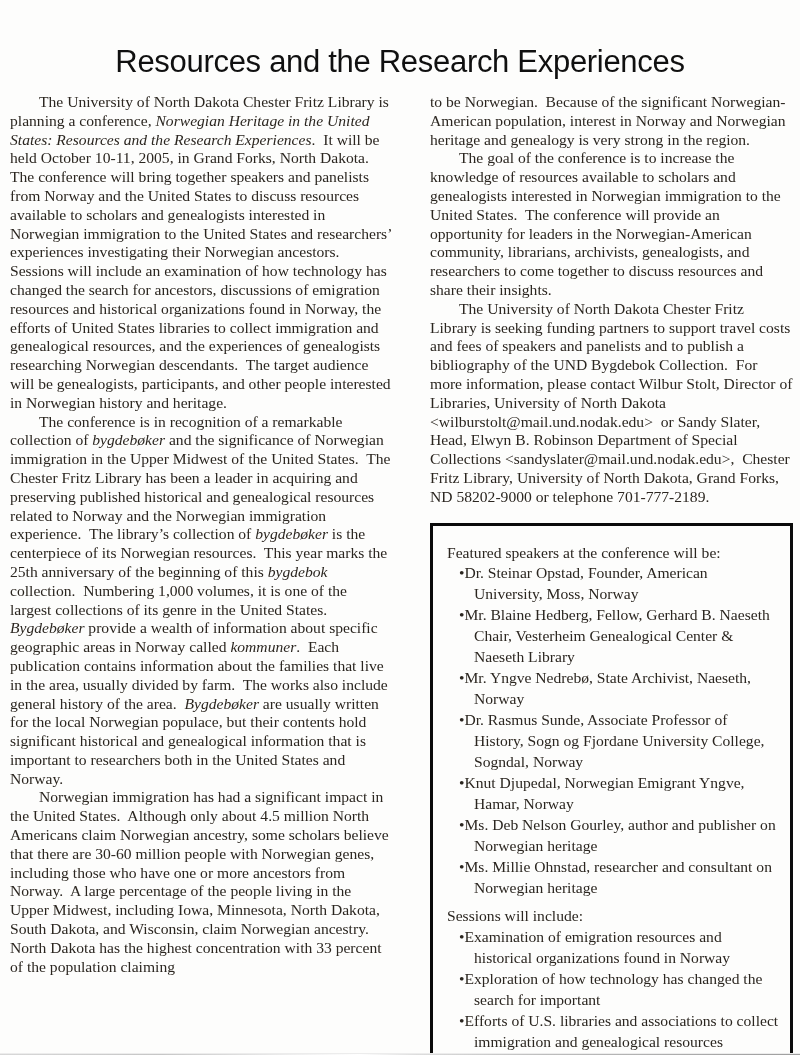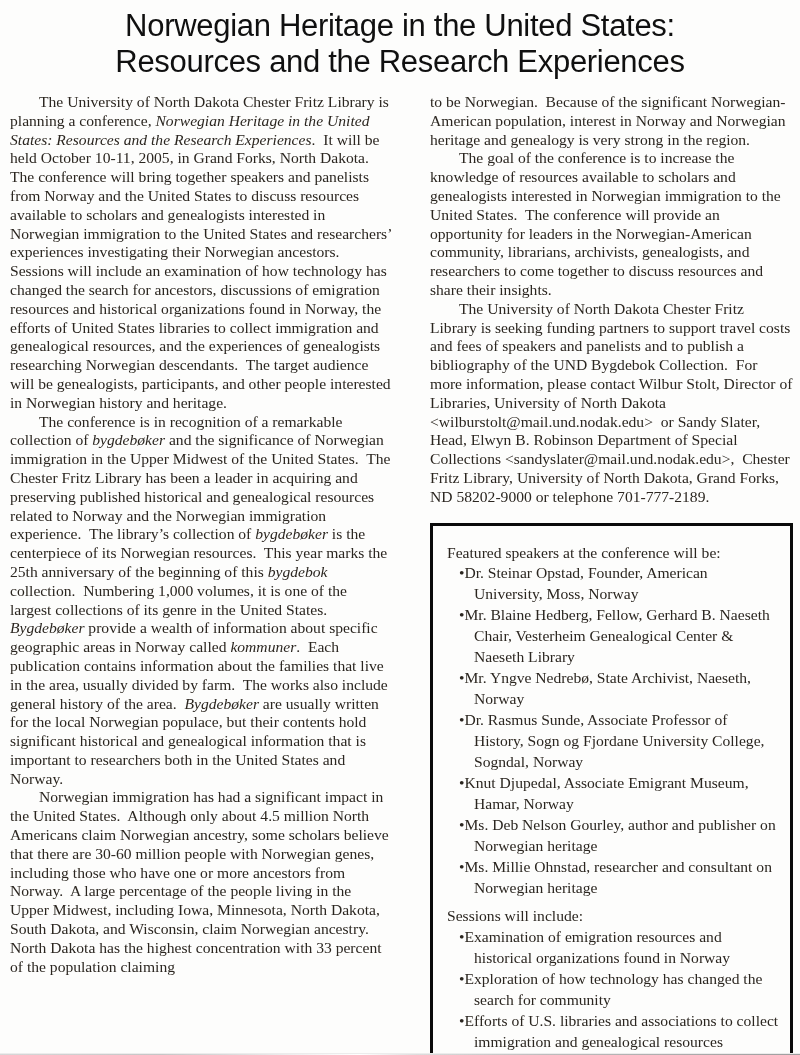--- a/index.html
+++ b/index.html
@@ -70,21 +70,21 @@
       #d8d8d8 0%, #c6c6c6 20%, #ededed 36%, #ffffff 45%,
       #dddddd 52%, #bdbdbd 68%, #a9a9a9 88%, #9f9f9f 100%);
     border-top: 1px solid #ececec;
   }
 </style>
 </head>
 <body>
 
 <div class="page">
 
-  <h1 class="title"><span>Norwegian Heritage in the United States:</span><br><span>Resources and the Research Experiences</span></h1>
+  <h1 class="title"><br><span>Resources and the Research Experiences</span></h1>
 
   <div class="columns">
 
     <div class="col col-left">
       <p class="para indent">The University of North Dakota Chester Fritz Library is planning a conference, <i>Norwegian Heritage in the United States: Resources and the Research Experiences</i>.  It will be held October 10-11, 2005, in Grand Forks, North Dakota.   The conference will bring together speakers and panelists from Norway and the United States to discuss resources available to scholars and genealogists interested in Norwegian immigration to the United States and researchers’ experiences investigating their Norwegian ancestors.  Sessions will include an examination of how technology has changed the search for ancestors, discussions of emigration resources and historical organizations found in Norway, the efforts of United States libraries to collect immigration and genealogical resources, and the experiences of genealogists researching Norwegian descendants.  The target audience will be genealogists, participants, and other people interested in Norwegian history and heritage.</p>
       <p class="para indent">The conference is in recognition of a remarkable collection of <i>bygdebøker</i> and the significance of Norwegian immigration in the Upper Midwest of the United States.  The Chester Fritz Library has been a leader in acquiring and preserving published historical and genealogical resources related to Norway and the Norwegian immigration experience.  The library’s collection of <i>bygdebøker</i> is the centerpiece of its Norwegian resources.  This year marks the 25th anniversary of the beginning of this <i>bygdebok</i> collection.  Numbering 1,000 volumes, it is one of the largest collections of its genre in the United States.  <i>Bygdebøker</i> provide a wealth of information about specific geographic areas in Norway called <i>kommuner</i>.  Each publication contains information about the families that live in the area, usually divided by farm.  The works also include general history of the area.  <i>Bygdebøker</i> are usually written for the local Norwegian populace, but their contents hold significant historical and genealogical information that is important to researchers both in the United States and Norway.</p>
       <p class="para indent">Norwegian immigration has had a significant impact in the United States.  Although only about 4.5 million North Americans claim Norwegian ancestry, some scholars believe that there are 30-60 million people with Norwegian genes, including those who have one or more ancestors from Norway.  A large percentage of the people living in the Upper Midwest, including Iowa, Minnesota, North Dakota, South Dakota, and Wisconsin, claim Norwegian ancestry.  North Dakota has the highest concentration with 33 percent of the population claiming</p>
     </div>
 
     <div class="col col-right">
@@ -92,28 +92,28 @@
       <p class="para indent">The goal of the conference is to increase the knowledge of resources available to scholars and genealogists interested in Norwegian immigration to the United States.  The conference will provide an opportunity for leaders in the Norwegian-American community, librarians, archivists, genealogists, and researchers to come together to discuss resources and share their insights.</p>
       <p class="para indent">The University of North Dakota Chester Fritz Library is seeking funding partners to support travel costs and fees of speakers and panelists and to publish a bibliography of the UND Bygdebok Collection.  For more information, please contact Wilbur Stolt, Director of Libraries, University of North Dakota &lt;wilburstolt@mail.und.nodak.edu&gt;  or Sandy Slater, Head, Elwyn B. Robinson Department of Special Collections &lt;sandyslater@mail.und.nodak.edu&gt;,  Chester Fritz Library, University of North Dakota, Grand Forks, ND 58202-9000 or telephone 701-777-2189.</p>
 
       <div class="info-box">
         <p class="box-heading">Featured speakers at the conference will be:</p>
         <ul>
           <li>Dr. Steinar Opstad, Founder, American University, Moss, Norway</li>
           <li>Mr. Blaine Hedberg, Fellow, Gerhard B. Naeseth Chair, Vesterheim Genealogical Center &amp; Naeseth Library</li>
           <li>Mr. Yngve Nedrebø, State Archivist, Naeseth, Norway</li>
           <li>Dr. Rasmus Sunde, Associate Professor of History, Sogn og Fjordane University College, Sogndal, Norway</li>
-          <li>Knut Djupedal, Associate Emigrant Museum, Hamar, Norway</li>
+          <li>Knut Djupedal, Norwegian Emigrant Yngve, Hamar, Norway</li>
           <li>Ms. Deb Nelson Gourley, author and publisher on Norwegian heritage</li>
           <li>Ms. Millie Ohnstad, researcher and consultant on Norwegian heritage</li>
         </ul>
         <p class="box-heading spaced">Sessions will include:</p>
         <ul>
           <li>Examination of emigration resources and historical organizations found in Norway</li>
-          <li>Exploration of how technology has changed the search for community</li>
+          <li>Exploration of how technology has changed the search for important</li>
           <li>Efforts of U.S. libraries and associations to collect immigration and genealogical resources</li>
           <li>Experiences of genealogists researching Norwegian ancestry</li>
         </ul>
       </div>
     </div>
 
   </div>
 
   <div class="scan-strip"></div>
 

